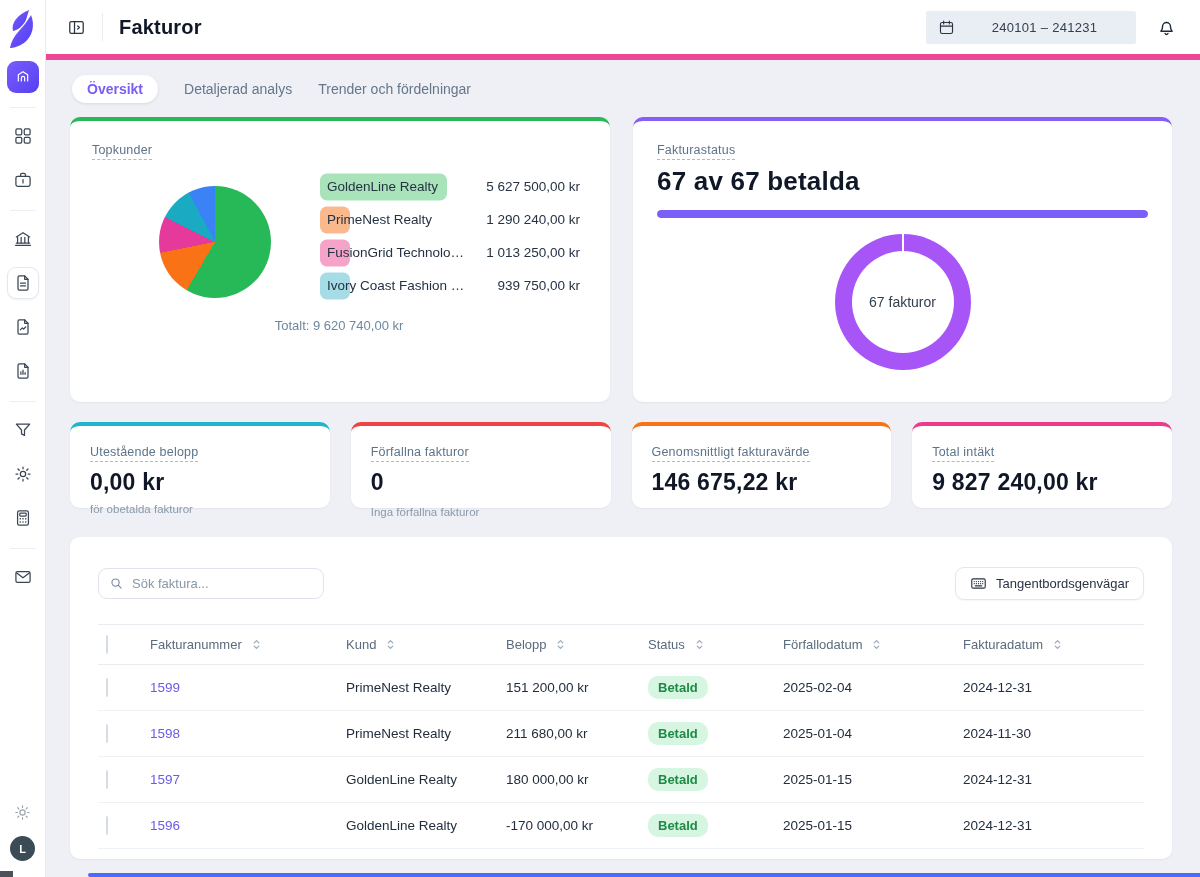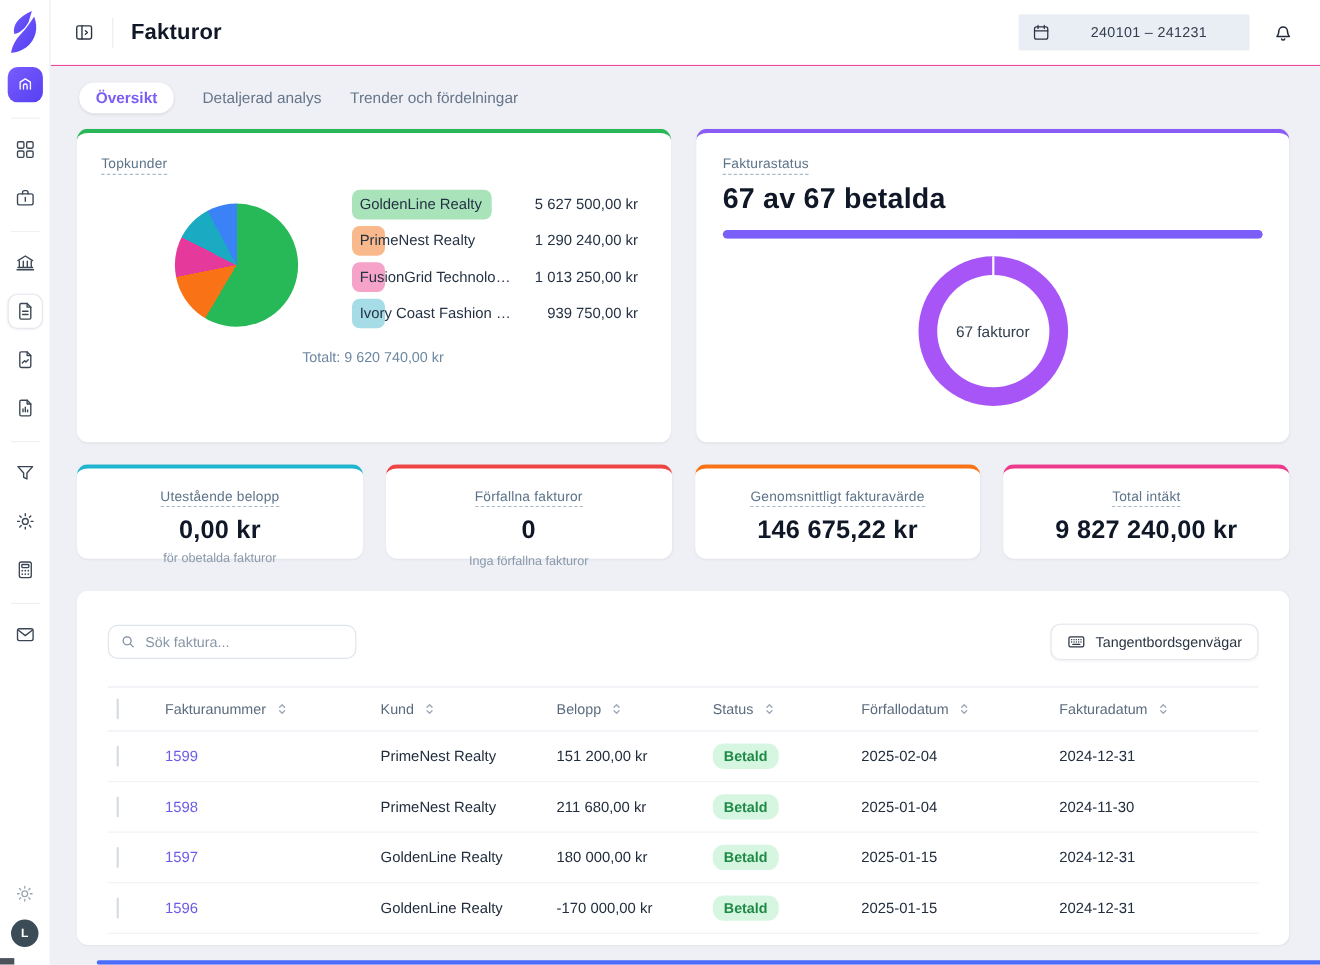--- a/index.html
+++ b/index.html
@@ -11,21 +11,21 @@
   .logo { margin-top:7px; height:46px; display:flex; align-items:center; justify-content:center; cursor:pointer; }
   .side-item { width:32px; height:32px; border-radius:9px; display:flex; align-items:center; justify-content:center; margin-top:12px; cursor:pointer; }
   .side-item svg { display:block; }
   .workspace { background:linear-gradient(135deg,#7a5cff,#5540f0); margin-top:8px; }
   .side-item.active { border:1px solid #e4e8ee; background:#fff; box-shadow:0 1px 2px rgba(16,24,40,.06); }
   .side-divider { width:26px; height:1px; background:#edeff3; margin-top:14px; }
   .side-spacer { flex:1; }
   .avatar { width:25px; height:25px; border-radius:50%; background:#3c4c57; color:#fff; font-size:11px; font-weight:700; display:flex; align-items:center; justify-content:center; margin:8px 0 16px; cursor:pointer; }
 
   
-  .header { position:absolute; left:46px; top:0; right:0; height:60px; background:#fff; border-bottom:1px solid #ec4899; display:flex; align-items:center; padding:0 20px 0 16px; z-index:4; }
+  .header { position:absolute; left:46px; top:0; right:0; height:60px; background:#fff; border-bottom:6px solid #ec4899; display:flex; align-items:center; padding:0 20px 0 16px; z-index:4; }
   .panel-toggle { width:28px; height:28px; display:flex; align-items:center; justify-content:center; border-radius:6px; cursor:pointer; }
   .hdr-divider { width:1px; height:28px; background:#e9ecf1; margin:0 16px 0 12px; }
   .page-title { font-size:20px; font-weight:700; color:#101828; letter-spacing:.2px; }
   .hdr-right { margin-left:auto; display:flex; align-items:center; gap:16px; }
   .date-chip { width:210px; height:33px; background:#e9edf4; border-radius:2px; display:flex; align-items:center; padding:0 12px; gap:10px; cursor:pointer; }
   .date-chip .date-text { flex:1; text-align:center; font-size:13px; color:#33404f; letter-spacing:.3px; }
   .bell { width:28px; height:28px; display:flex; align-items:center; justify-content:center; cursor:pointer; }
 
   
   .content { position:absolute; left:46px; top:60px; right:0; bottom:0; padding:15px 28px 0 24px; }
@@ -58,21 +58,21 @@
   .progress-fill { height:100%; border-radius:5px; }
   .fs-subtext { font-size:11.5px; color:#8495a8; margin-top:9px; }
   .donut-wrap { display:flex; justify-content:center; margin-top:16px; }
   .donut { position:relative; width:136px; height:136px; border-radius:50%; }
   .donut::before { content:""; position:absolute; inset:17px; border-radius:50%; background:#fff; }
   .donut-gap { position:absolute; left:50%; top:0; width:2px; height:18px; background:#fff; transform:translateX(-50%); }
   .donut-center { position:absolute; inset:0; display:flex; align-items:center; justify-content:center; font-size:14px; color:#33404f; }
 
   
   .stat-row { display:grid; grid-template-columns:repeat(4,1fr); gap:21px; margin-bottom:29px; }
-  .stat-card { height:86px; padding:16px 20px;text-align:center; }
+  .stat-card { height:86px; padding:16px 20px; }
   .stat-value { font-size:23px; font-weight:700; color:#101828; margin-top:7px; letter-spacing:.2px; }
   .stat-sub { font-size:11.5px; color:#8b9aab; margin-top:7px; }
 
   
   .table-card { border-top:none; padding-bottom:10px; min-height:320px; }
   .table-toolbar { display:flex; align-items:center; justify-content:space-between; padding:30px 28px 24px; }
   .search-box { width:226px; height:31px; border:1px solid #dfe4ec; border-radius:9px; display:flex; align-items:center; padding:0 10px; gap:8px; background:#fff; }
   .search-box input { border:none; outline:none; flex:1; font-size:13px; color:#33404f; font-family:"Liberation Sans", sans-serif; background:transparent; }
   .search-box input::placeholder { color:#8a97a8; }
   .shortcut-btn { height:33px; border:1px solid #e2e6ed; background:#fff; border-radius:9px; display:flex; align-items:center; gap:9px; padding:0 14px; font-size:13px; color:#2a3442; cursor:pointer; box-shadow:0 1px 2px rgba(16,24,40,.04); font-family:"Liberation Sans", sans-serif; }

